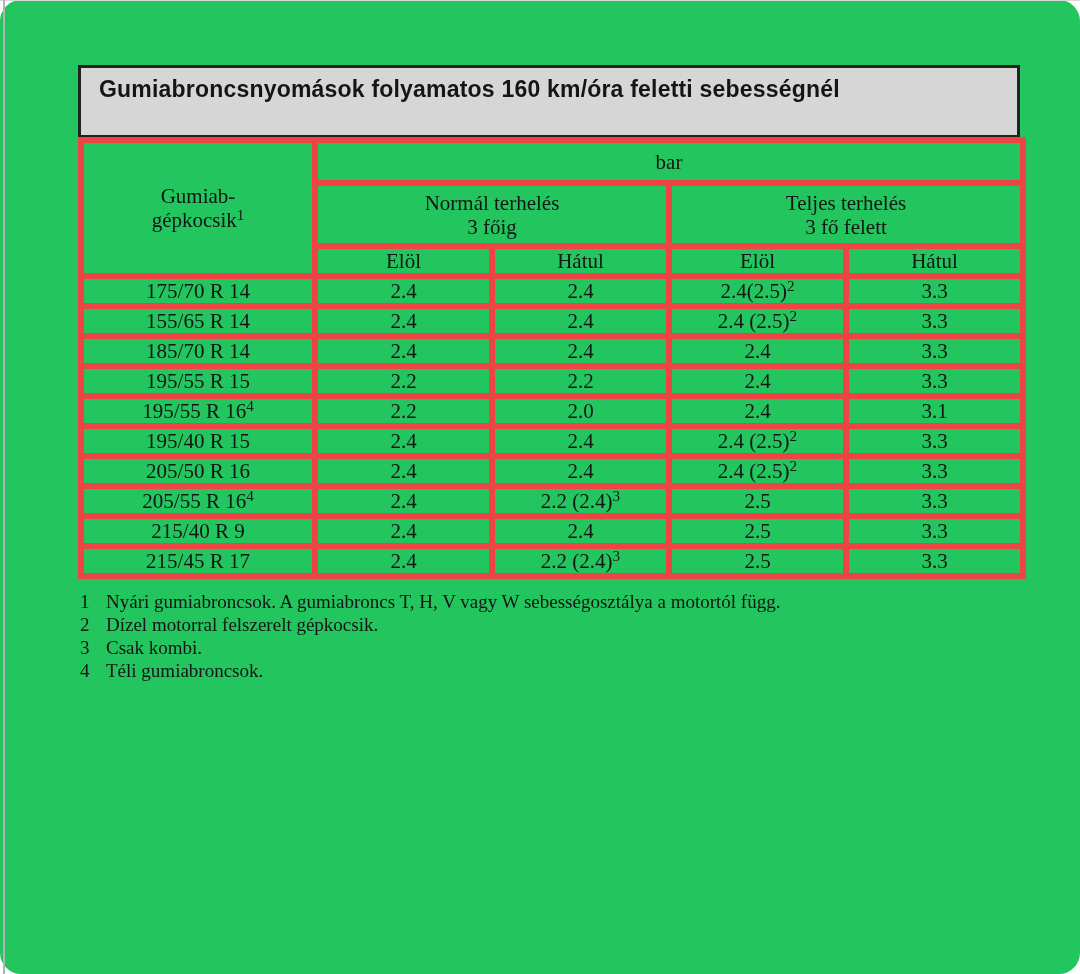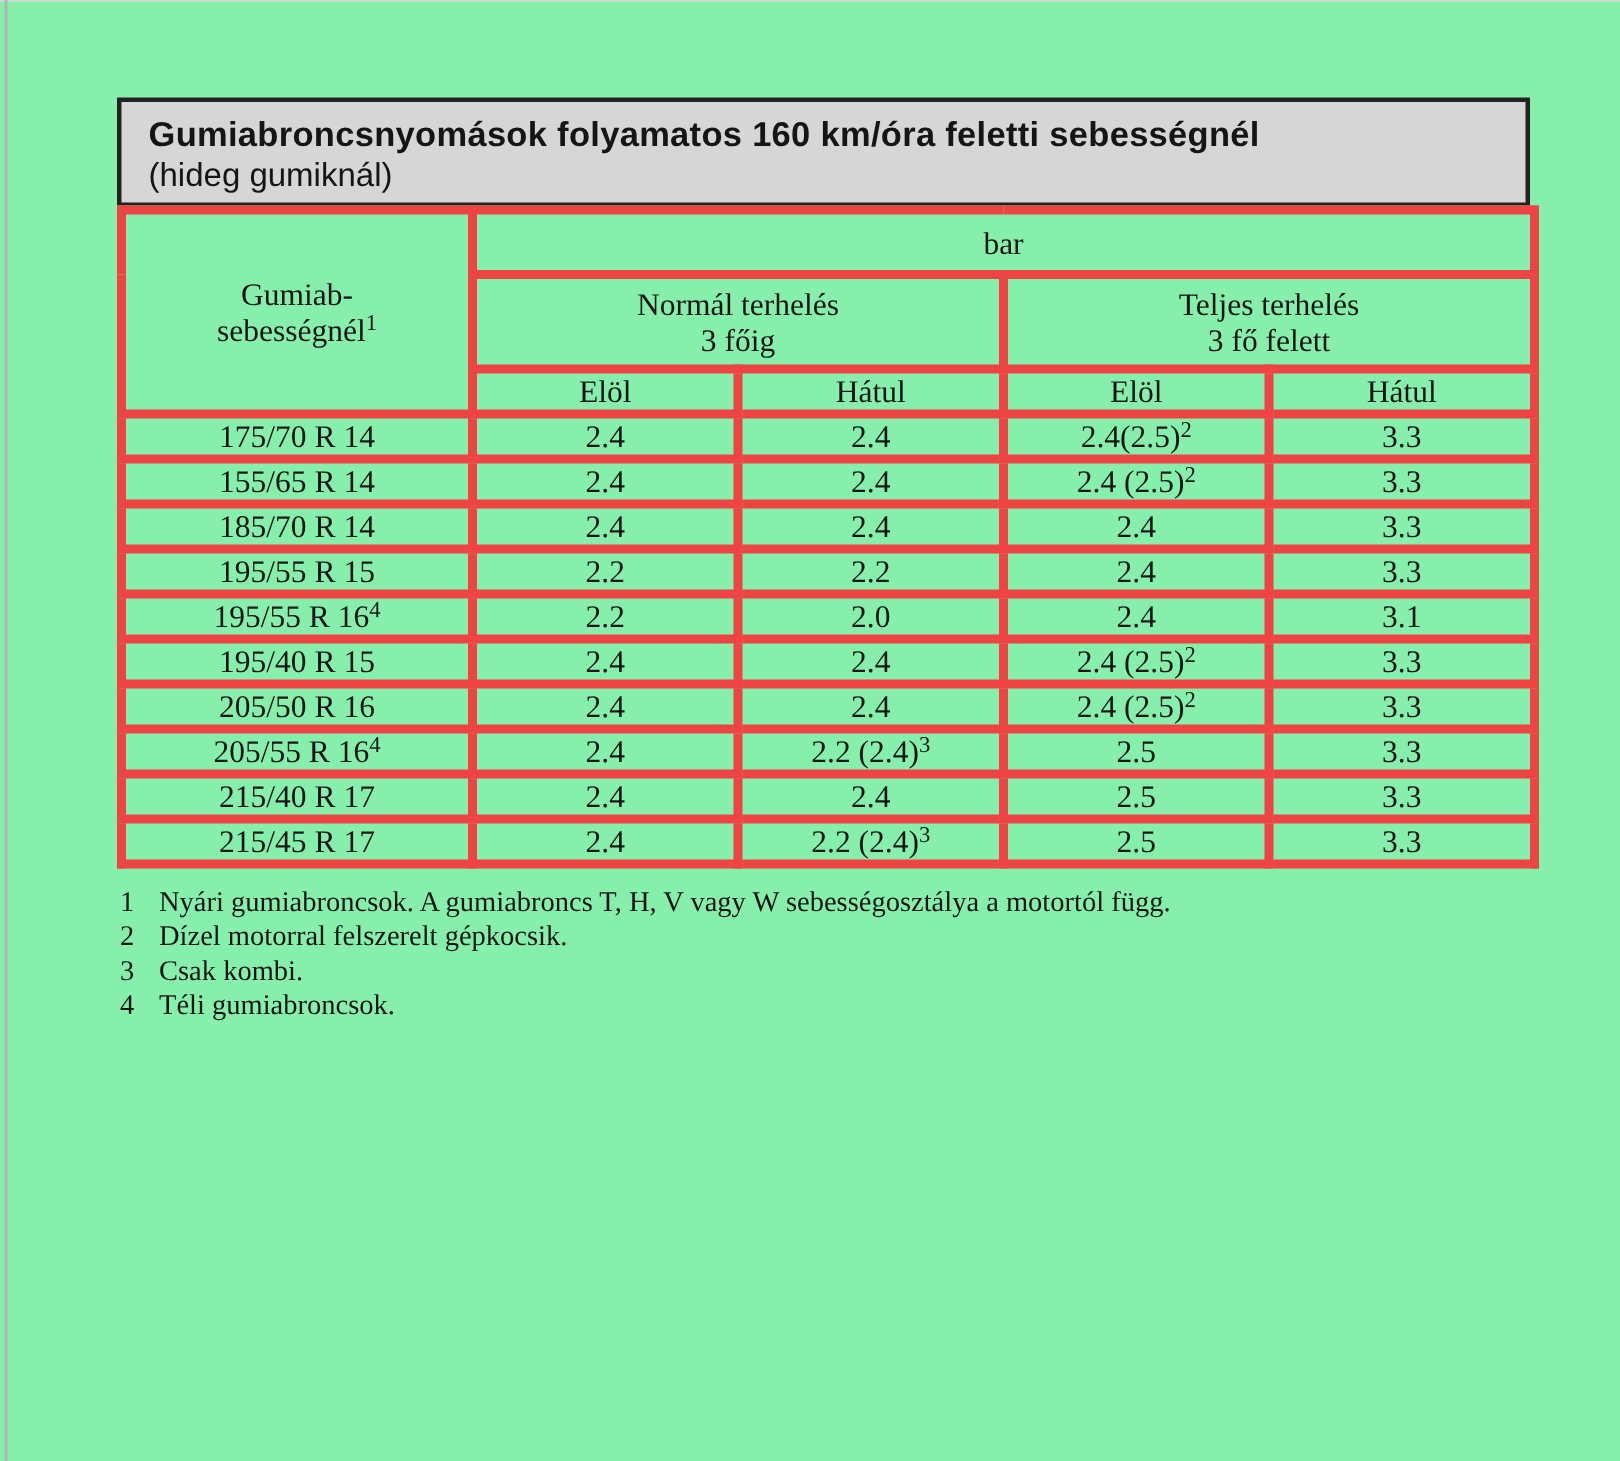--- a/index.html
+++ b/index.html
@@ -4,21 +4,21 @@
 <style>
   * { margin: 0; padding: 0; box-sizing: border-box; }
   html, body { background: #ffffff; }
   body {
     width: 1080px; height: 974px;
     font-family: "Liberation Serif", serif;
     color: #151515;
     position: relative;
     overflow: hidden;
   }
-  .page { position: absolute; inset: 0; background: #86efac; }
+  .page { position: absolute; inset: 0; background: #22c55e; border-radius: 21px; }
   .edge-line {
     position: absolute; left: 3px; top: 0;
     width: 2px; height: 974px;
     background: #b3b3b3;
   }
   .top-line {
     position: absolute; left: 0; top: 0;
     width: 100%; height: 1px; background: #d8d8d8;
   }
   .doc { position: absolute; left: 78px; top: 65px; width: 942px; }
@@ -73,36 +73,35 @@
 <body>
 
 <div class="page">
   <div class="top-line"></div>
   <div class="edge-line"></div>
 
   <div class="doc">
 
     <div class="title-band">
       <div class="title-main">Gumiabroncsnyomások folyamatos 160 km/óra feletti sebességnél</div>
-      <div class="title-sub">(hideg gumiknál)</div>
     </div>
 
     <table class="tire-table">
       <colgroup>
         <col style="width:234px">
         <col style="width:177px">
         <col style="width:177px">
         <col style="width:177px">
         <col style="width:177px">
       </colgroup>
       <thead>
         <tr class="unit-row">
           <td rowspan="3" class="size-head">
             <span>Gumiab-</span><br>
-            <span>sebességnél</span><sup>1</sup>
+            <span>gépkocsik</span><sup>1</sup>
           </td>
           <td colspan="4">bar</td>
         </tr>
         <tr class="load-row">
           <td colspan="2">
             <span>Normál terhelés</span><br>
             <span>3 főig</span>
           </td>
           <td colspan="2">
             <span>Teljes terhelés</span><br>
@@ -167,21 +166,21 @@
             <td><span>3.3</span></td>
           </tr>
           <tr>
             <td><span>205/55 R 16</span><sup>4</sup></td>
             <td><span>2.4</span></td>
             <td><span>2.2 (2.4)</span><sup>3</sup></td>
             <td><span>2.5</span></td>
             <td><span>3.3</span></td>
           </tr>
           <tr>
-            <td><span>215/40 R 17</span></td>
+            <td><span>215/40 R 9</span></td>
             <td><span>2.4</span></td>
             <td><span>2.4</span></td>
             <td><span>2.5</span></td>
             <td><span>3.3</span></td>
           </tr>
           <tr>
             <td><span>215/45 R 17</span></td>
             <td><span>2.4</span></td>
             <td><span>2.2 (2.4)</span><sup>3</sup></td>
             <td><span>2.5</span></td>

